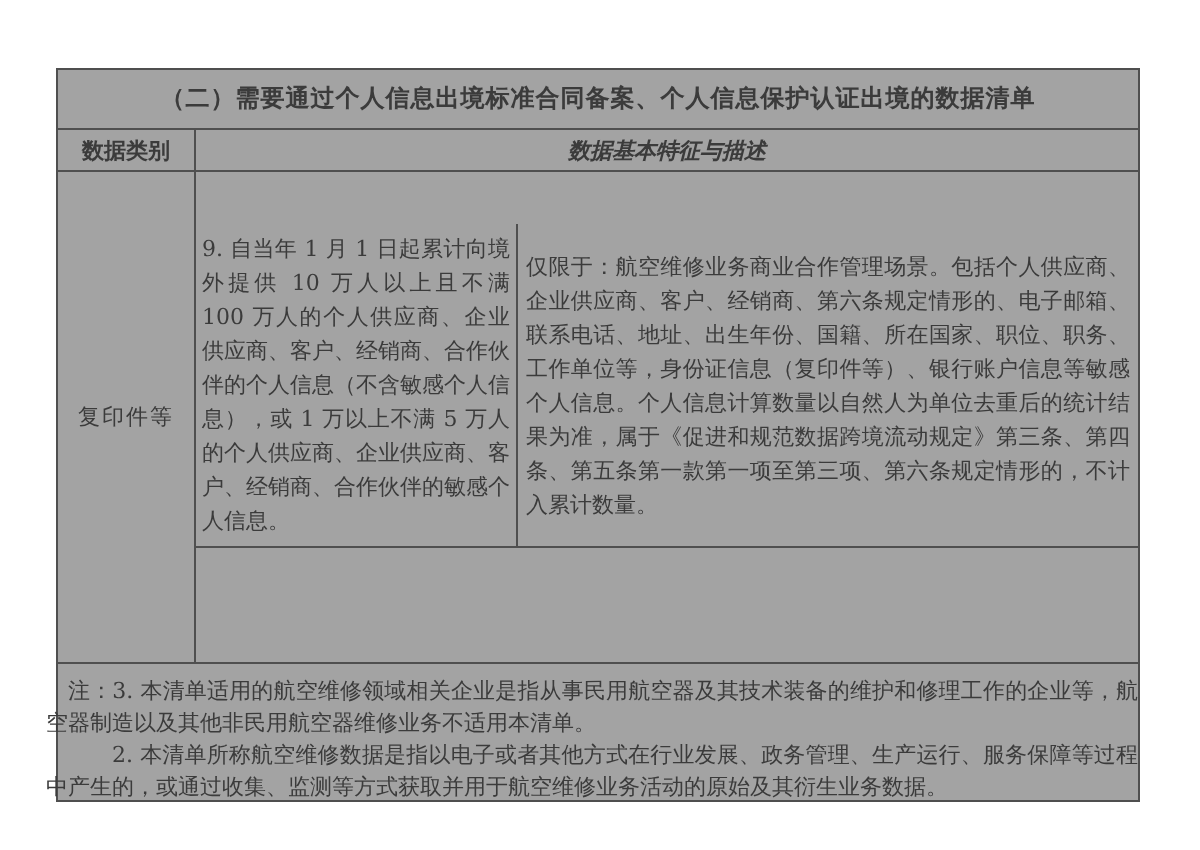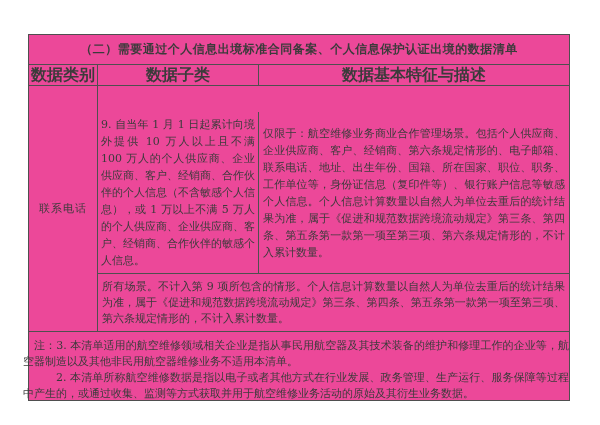--- a/index.html
+++ b/index.html
@@ -12,21 +12,21 @@
     color: #3b3b3b;
     overflow: hidden;
   }
   .doc-table {
     position: absolute;
     left: 28px;
     top: 34px;
     width: 542px;
     height: 367px;
     border: 1px solid #4f4f4f;
-    background: #ec4899;
+    background: #a3a3a3;
     display: flex;
     flex-direction: column;
     box-sizing: border-box;
   }
   .title-row {
     height: 29px;
     flex: 0 0 29px;
     border-bottom: 1px solid #4f4f4f;
     display: flex;
     align-items: center;
@@ -34,26 +34,26 @@
     font-weight: bold;
     font-size: 12px;
     letter-spacing: 0.5px;
   }
   .header-row {
     height: 20px;
     flex: 0 0 20px;
     border-bottom: 1px solid #4f4f4f;
     display: flex;
     font-weight: bold;
-    font-size: 16px;
+    font-size: 11px;
   }
   .hcell { display: flex; align-items: center; justify-content: center; box-sizing: border-box; }
   .col-1 { width: 69px; flex: 0 0 69px; border-right: 1px solid #4f4f4f; }
   .col-2 { width: 161px; flex: 0 0 161px; border-right: 1px solid #4f4f4f; }
-  .col-3 { flex: 1; }
+  .col-3 { flex: 1; font-style: italic; }
   .body-rows {
     flex: 0 0 245px;
     height: 245px;
     border-bottom: 1px solid #4f4f4f;
     display: flex;
   }
   .cat-cell {
     width: 69px; flex: 0 0 69px;
     border-right: 1px solid #4f4f4f;
     display: flex; align-items: center; justify-content: center;
@@ -93,33 +93,31 @@
 </head>
 <body>
 
 <div class="page">
   <div class="doc-table">
 
     <div class="title-row">（二）需要通过个人信息出境标准合同备案、个人信息保护认证出境的数据清单</div>
 
     <div class="header-row">
       <div class="hcell col-1">数据类别</div>
-      <div class="hcell col-2">数据子类</div>
       <div class="hcell col-3">数据基本特征与描述</div>
     </div>
 
     <div class="body-rows">
-      <div class="cat-cell">联系电话</div>
+      <div class="cat-cell">复印件等</div>
       <div class="subrows">
         <div class="data-row r9">
           <div class="cell sub-cell">9. 自当年 1 月 1 日起累计向境外提供 10 万人以上且不满 100 万人的个人供应商、企业供应商、客户、经销商、合作伙伴的个人信息（不含敏感个人信息），或 1 万以上不满 5 万人的个人供应商、企业供应商、客户、经销商、合作伙伴的敏感个人信息。</div>
           <div class="cell desc-cell">仅限于：航空维修业务商业合作管理场景。包括个人供应商、企业供应商、客户、经销商、第六条规定情形的、电子邮箱、联系电话、地址、出生年份、国籍、所在国家、职位、职务、工作单位等，身份证信息（复印件等）、银行账户信息等敏感个人信息。个人信息计算数量以自然人为单位去重后的统计结果为准，属于《促进和规范数据跨境流动规定》第三条、第四条、第五条第一款第一项至第三项、第六条规定情形的，不计入累计数量。</div>
         </div>
         <div class="data-row r10">
-          <div class="cell desc-cell">所有场景。不计入第 9 项所包含的情形。个人信息计算数量以自然人为单位去重后的统计结果为准，属于《促进和规范数据跨境流动规定》第三条、第四条、第五条第一款第一项至第三项、第六条规定情形的，不计入累计数量。</div>
         </div>
       </div>
     </div>
 
     <div class="notes">
       <p class="note-p n1">注：3. 本清单适用的航空维修领域相关企业是指从事民用航空器及其技术装备的维护和修理工作的企业等，航空器制造以及其他非民用航空器维修业务不适用本清单。</p>
       <p class="note-p n2">2. 本清单所称航空维修数据是指以电子或者其他方式在行业发展、政务管理、生产运行、服务保障等过程中产生的，或通过收集、监测等方式获取并用于航空维修业务活动的原始及其衍生业务数据。</p>
     </div>
 
   </div>

